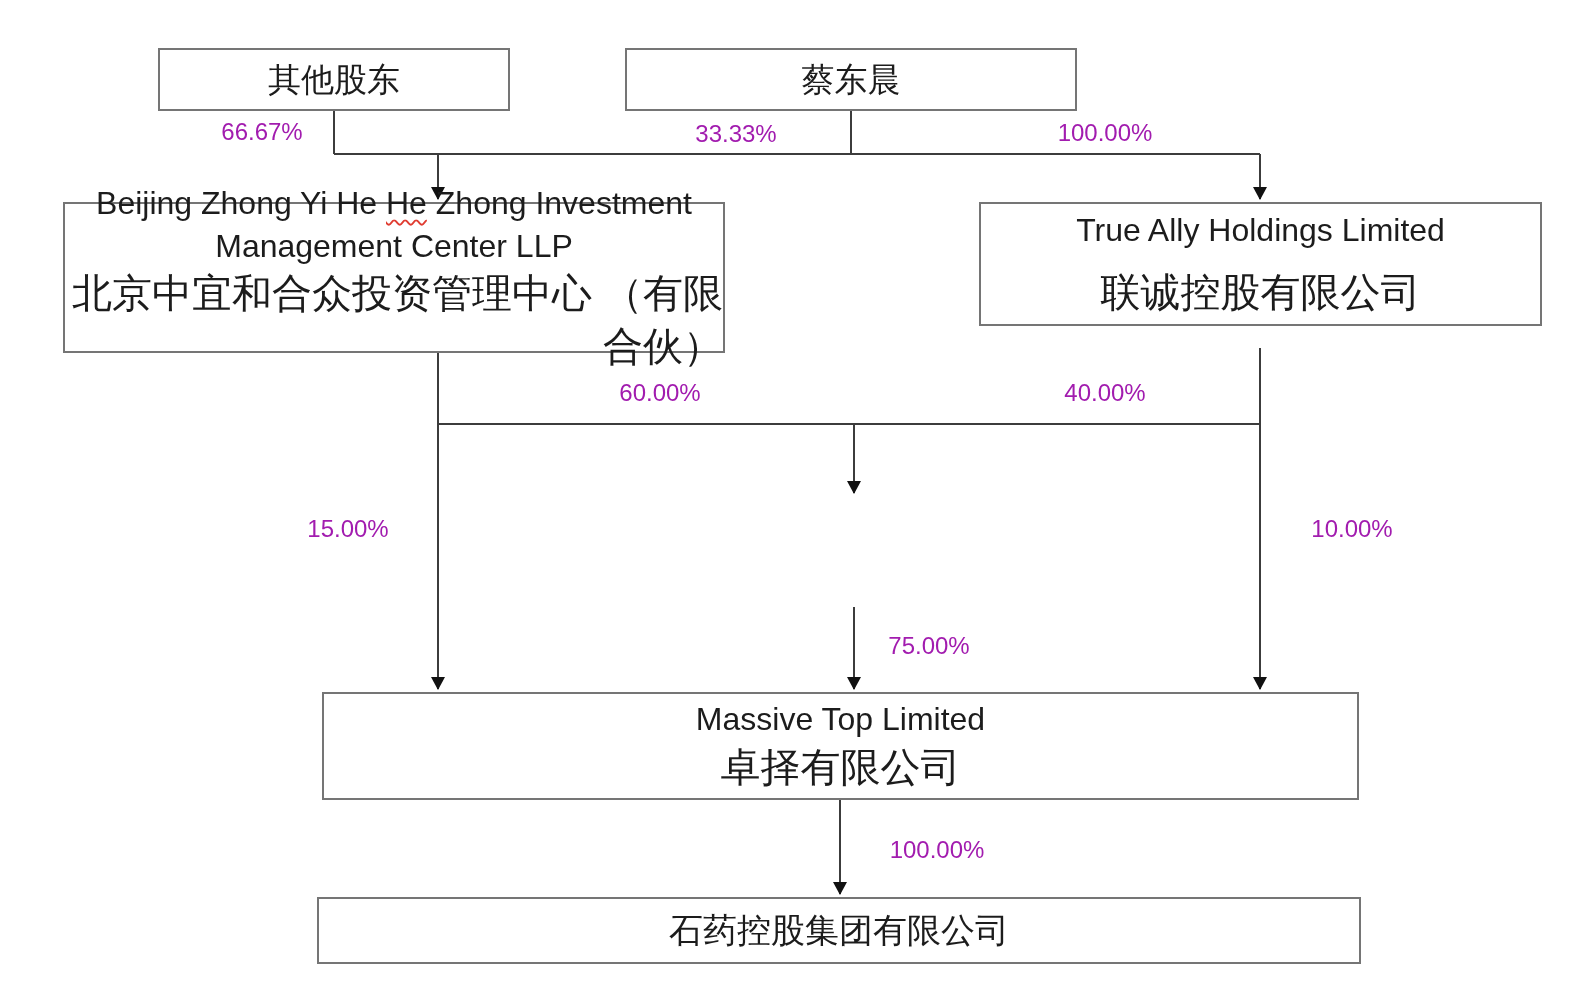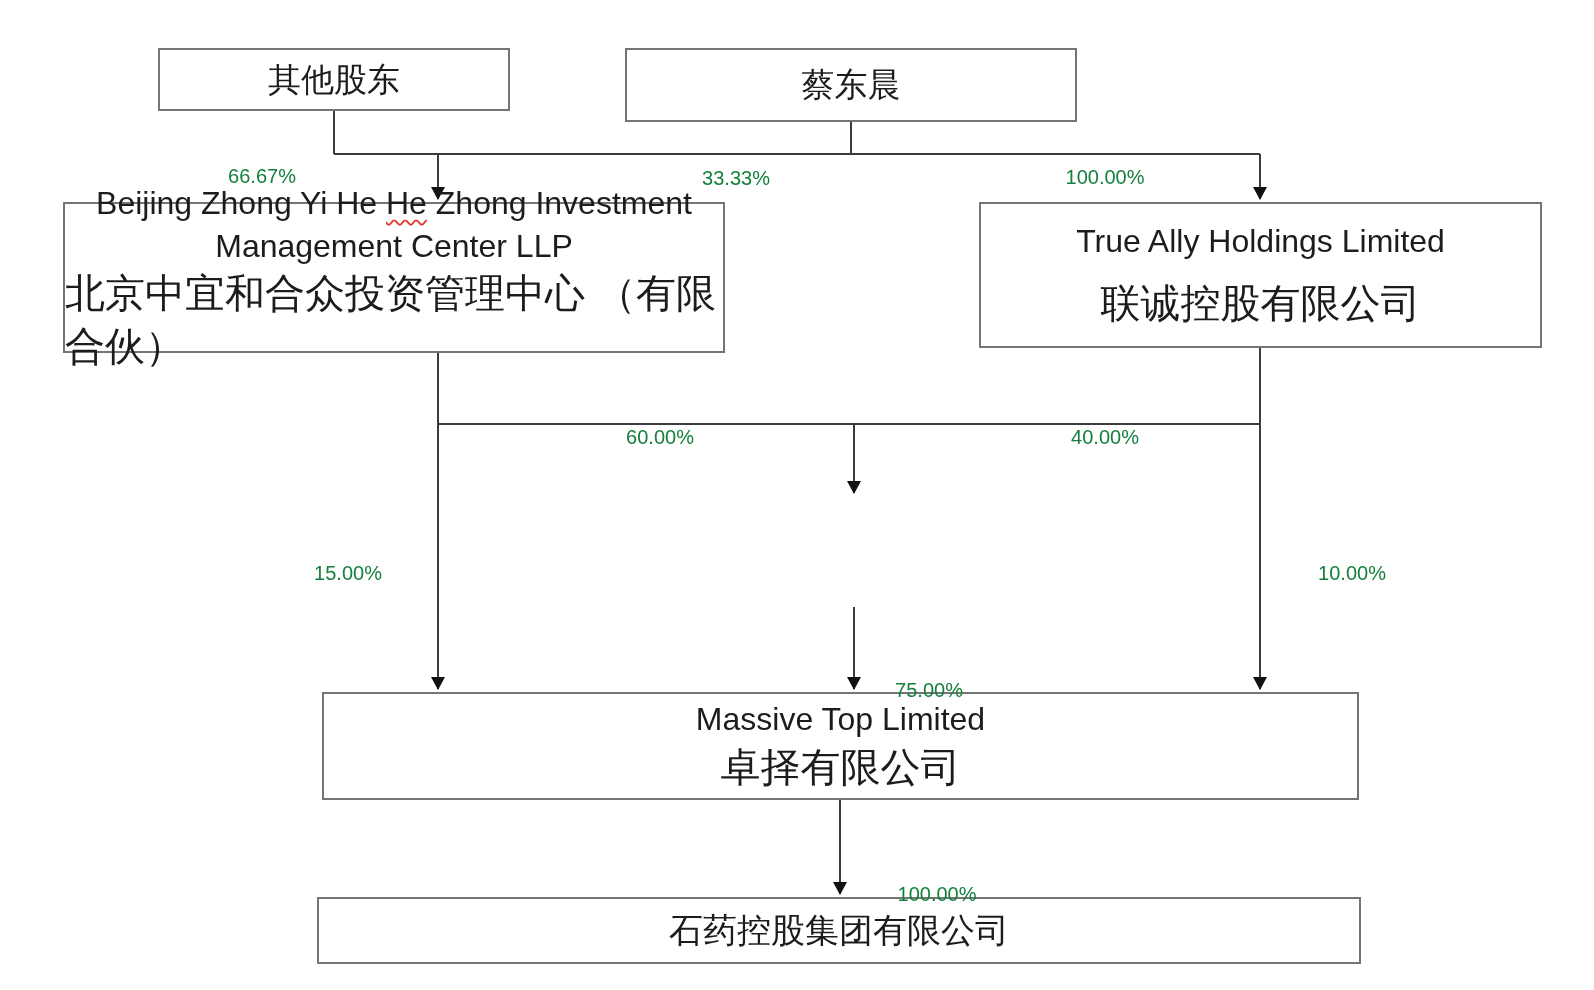--- a/index.html
+++ b/index.html
@@ -25,42 +25,41 @@
   }
   .node {
     position: absolute;
     border: 2px solid #757575;
     background: #ffffff;
     box-sizing: border-box;
     display: flex;
     flex-direction: column;
     align-items: center;
     justify-content: center;
-    text-align: left;
+    text-align: right;
     line-height: 1.32;
   }
   .node .en   { font-size: 32px; white-space: pre-wrap; }
   .node .cn   { font-size: 40px; }
   .node-small { font-size: 33px; }
   .node-bottom { font-size: 34px; }
   .node-trueally .en { margin-bottom: 14px; }
   .squiggle {
     text-decoration: underline;
     text-decoration-style: wavy;
     text-decoration-color: #e03c31;
     text-decoration-thickness: 2px;
     text-underline-offset: 5px;
   }
   .pct {
     position: absolute;
     transform: translate(-50%, -50%);
-    font-size: 20px;
+    font-size: 24px;
     white-space: nowrap;
-    color: #15803d;
-    margin-top: 44px;
+    color: #a21caf;
   }
 </style>
 </head>
 <body>
 
 <div id="canvas">
 
   <svg id="connectors" viewBox="0 0 1594 990">
     <defs>
       <marker id="arrow" markerUnits="userSpaceOnUse" markerWidth="14" markerHeight="14" refX="12" refY="7" orient="auto">
@@ -79,31 +78,31 @@
       <line x1="854" y1="424" x2="854" y2="493" marker-end="url(#arrow)"></line>
       <line x1="854" y1="607" x2="854" y2="689" marker-end="url(#arrow)"></line>
       <line x1="840" y1="800" x2="840" y2="894" marker-end="url(#arrow)"></line>
     </g>
   </svg>
 
   <div class="node node-small" style="left:158px; top:48px; width:352px; height:63px;">
     <div>其他股东</div>
   </div>
 
-  <div class="node node-small" style="left:625px; top:48px; width:452px; height:74px;">
+  <div class="node node-small" style="left:625px; top:48px; width:452px; height:63px;">
     <div>蔡东晨</div>
   </div>
 
   <div class="node" style="left:63px; top:202px; width:662px; height:151px;">
     <div class="en"><span>Beijing Zhong Yi He </span><span class="squiggle">He</span><span> Zhong Investment</span></div>
     <div class="en">Management Center LLP</div>
     <div class="cn">北京中宜和合众投资管理中心 （有限合伙）</div>
   </div>
 
-  <div class="node node-trueally" style="left:979px; top:202px; width:563px; height:146px;">
+  <div class="node node-trueally" style="left:979px; top:202px; width:563px; height:124px;">
     <div class="en">True Ally Holdings Limited</div>
     <div class="cn">联诚控股有限公司</div>
   </div>
 
 
   <div class="node" style="left:322px; top:692px; width:1037px; height:108px;">
     <div class="en">Massive Top Limited</div>
     <div class="cn">卓择有限公司</div>
   </div>
 

